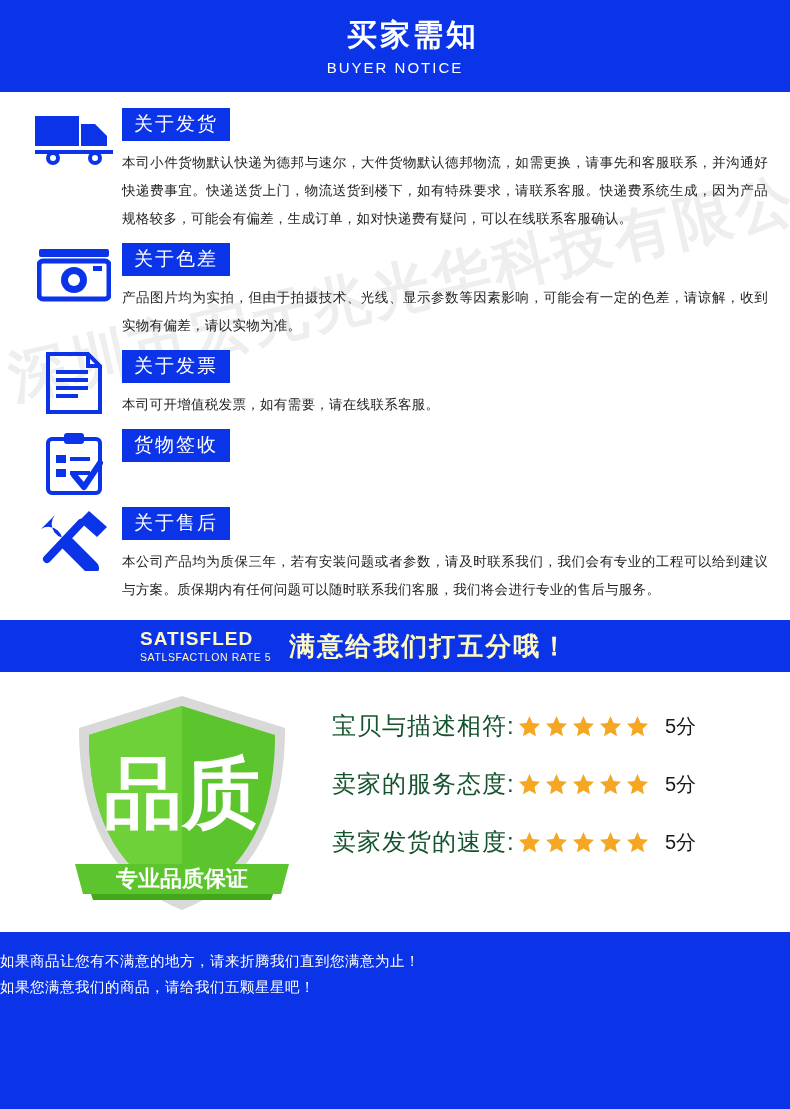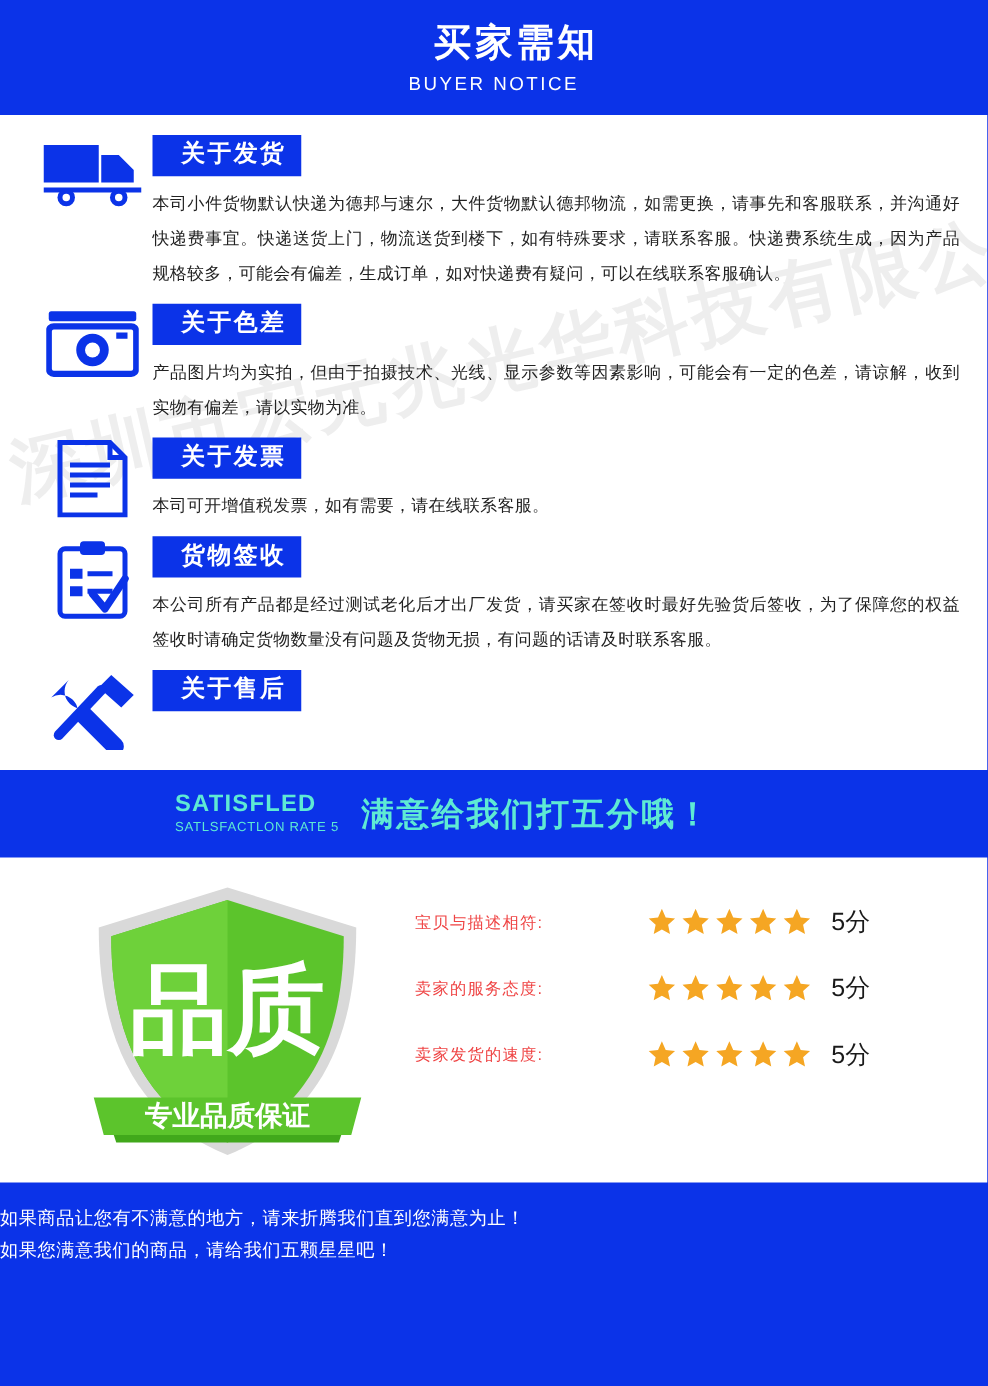--- a/index.html
+++ b/index.html
@@ -82,42 +82,42 @@
   }
   .sec-body {
     flex: 1;
     padding-top: 4px;
   }
   .sec-title {
     display: inline-block;
     background: #0b33e8;
     color: #ffffff;
     font-size: 19px;
-    font-weight: bold;
-    padding: 5px 12px 6px 23px;
+    font-weight: normal;
+    padding: 5px 12px 6px 12px;
     letter-spacing: 2px;
     line-height: 22px;
   }
   .sec-text {
     color: #222222;
     font-size: 13.5px;
     line-height: 28px;
     margin-top: 8px;
     text-align: justify;
     letter-spacing: 0.3px;
   }
 
   
   .satbar {
     background: #0b33e8;
-    height: 70px;
+    height: 52px;
     display: flex;
     align-items: center;
     padding-left: 140px;
-    color: #5eead4;
+    color: #fef9c3;
     position: relative;
   }
   .satbar-en {
     line-height: 1.05;
     padding-right: 18px;
   }
   .satbar-en .l1 {
     font-size: 19px;
     font-weight: bold;
     letter-spacing: 1px;
@@ -151,22 +151,22 @@
   .rate-col {
     flex: 1;
     padding-top: 22px;
   }
   .rate-row {
     display: flex;
     align-items: center;
     margin-bottom: 26px;
   }
   .rate-label {
-    font-size: 13px;
-    color: #ef4444;
+    font-size: 24px;
+    color: #14532d;
     width: 186px;
     letter-spacing: 1px;
   }
   .stars {
     display: flex;
     gap: 4px;
     margin-right: 16px;
   }
   .star {
     width: 23px;
@@ -261,34 +261,34 @@
           <rect x="20" y="2" width="20" height="11" rx="3" fill="#0b33e8"></rect>
           <rect x="12" y="24" width="10" height="8" fill="#0b33e8"></rect>
           <rect x="26" y="26" width="20" height="4" fill="#0b33e8"></rect>
           <rect x="12" y="38" width="10" height="8" fill="#0b33e8"></rect>
           <rect x="26" y="40" width="20" height="4" fill="#0b33e8"></rect>
           <path d="M30 44 l10 12 l16 -24" fill="none" stroke="#0b33e8" stroke-width="6" stroke-linecap="round" stroke-linejoin="round"></path>
         </svg>
       </div>
       <div class="sec-body">
         <div class="sec-title">货物签收</div>
-        <div class="sec-text">本公司所有产品都是经过测试老化后才出厂发货，请买家在签收时最好先验货后签收，为了保障您的权益签收时请确定货物数量没有问题及货物无损，有问题的话请及时联系客服。</div>
       </div>
     </div>
 
     <div class="section">
       <div class="sec-icon">
         <svg width="74" height="62" viewBox="0 0 74 62">
           <path d="M52 2 l18 16 l-10 10 l-18 -16 z" fill="#0b33e8"></path>
           <path d="M44 14 L10 50" stroke="#0b33e8" stroke-width="8" stroke-linecap="round"></path>
           <path d="M18 6 a14 14 0 0 0 16 22 l26 26 a7 7 0 0 1 -10 10 L24 38 A14 14 0 0 0 4 20 z" fill="#0b33e8"></path>
         </svg>
       </div>
       <div class="sec-body">
         <div class="sec-title">关于售后</div>
+        <div class="sec-text">本公司产品均为质保三年，若有安装问题或者参数，请及时联系我们，我们会有专业的工程可以给到建议与方案。质保期内有任何问题可以随时联系我们客服，我们将会进行专业的售后与服务。</div>
       </div>
     </div>
 
   </div>
 
   <div class="satbar">
     <div class="satbar-en">
       <div class="l1">SATISFLED</div>
       <div class="l2">SATLSFACTLON RATE 5</div>
     </div>

